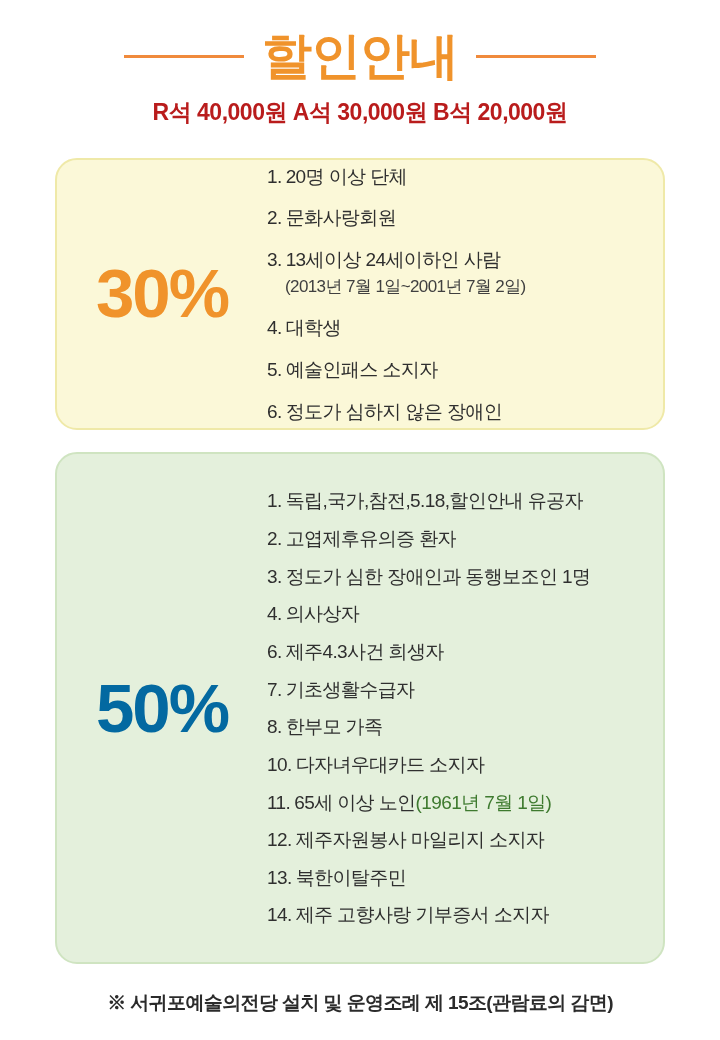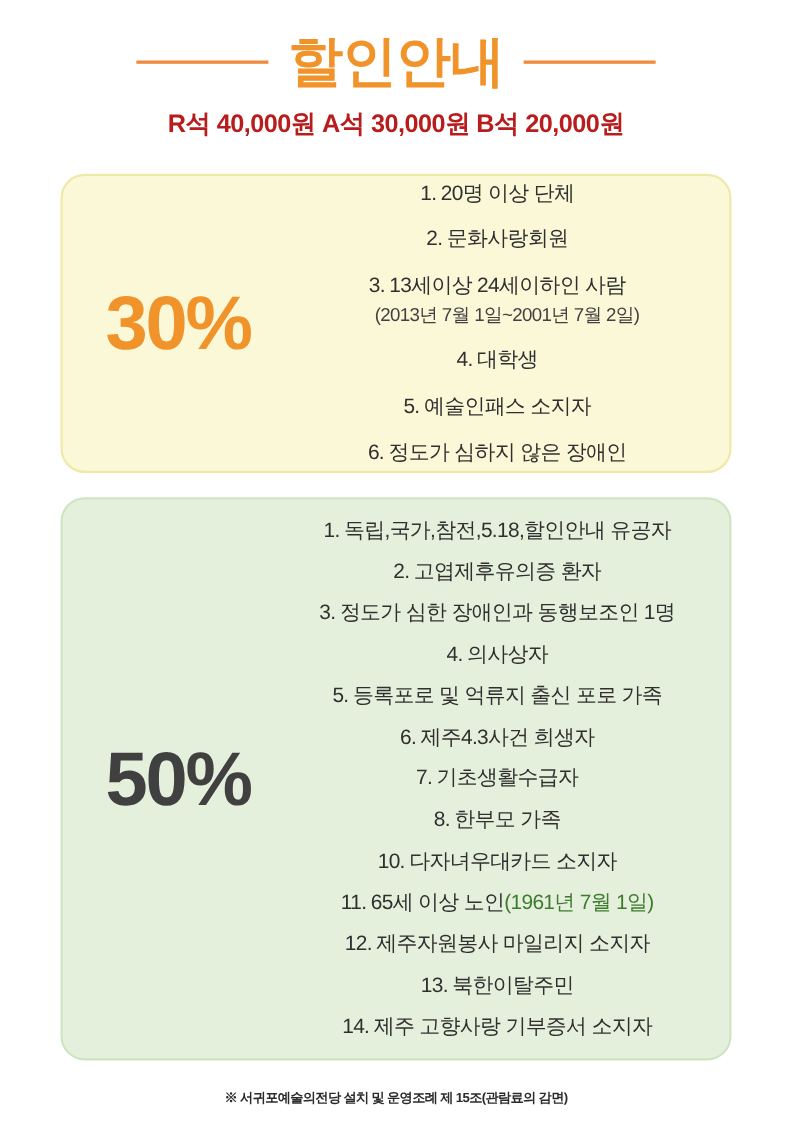--- a/index.html
+++ b/index.html
@@ -78,28 +78,27 @@
   }
   .percent {
     width: 210px;
     flex: none;
     text-align: center;
     font-size: 69px;
     font-weight: bold;
     letter-spacing: -2px;
   }
   .percent-yellow { color: #f0932b; }
-  .percent-green { color: #404040; }
+  .percent-green { color: #0369a1; }
 
   .items {
     flex: 1;
     padding-right: 26px;
     padding-top: 4px;
     padding-bottom: 4px;
-    text-align: center;
   }
   .item {
     font-size: 19px;
     color: #2f2f2f;
     letter-spacing: -0.6px;
     line-height: 1.35;
     margin: 0 0 16px 0;
     white-space: nowrap;
   }
   .card-green .item { margin-bottom: 12px; }
@@ -114,21 +113,21 @@
     letter-spacing: -0.6px;
   }
   .inline-note {
     color: #3e7a2f;
   }
 
   
   .footer {
     margin-top: 26px;
     text-align: center;
-    font-size: 12px;
+    font-size: 19px;
     font-weight: bold;
     color: #2b2b2b;
     letter-spacing: -0.6px;
   }
 </style>
 </head>
 <body>
 
 <div class="page">
 
@@ -175,23 +174,20 @@
       <p class="item">
         <span class="num">2.</span><span>고엽제후유의증 환자</span>
       </p>
       <p class="item">
         <span class="num">3.</span><span>정도가 심한 장애인과 동행보조인 1명</span>
       </p>
       <p class="item">
         <span class="num">4.</span><span>의사상자</span>
       </p>
       <p class="item">
-        <span class="num">5.</span><span>등록포로 및 억류지 출신 포로 가족</span>
-      </p>
-      <p class="item">
         <span class="num">6.</span><span>제주4.3사건 희생자</span>
       </p>
       <p class="item">
         <span class="num">7.</span><span>기초생활수급자</span>
       </p>
       <p class="item">
         <span class="num">8.</span><span>한부모 가족</span>
       </p>
       <p class="item">
         <span class="num">10.</span><span>다자녀우대카드 소지자</span>

